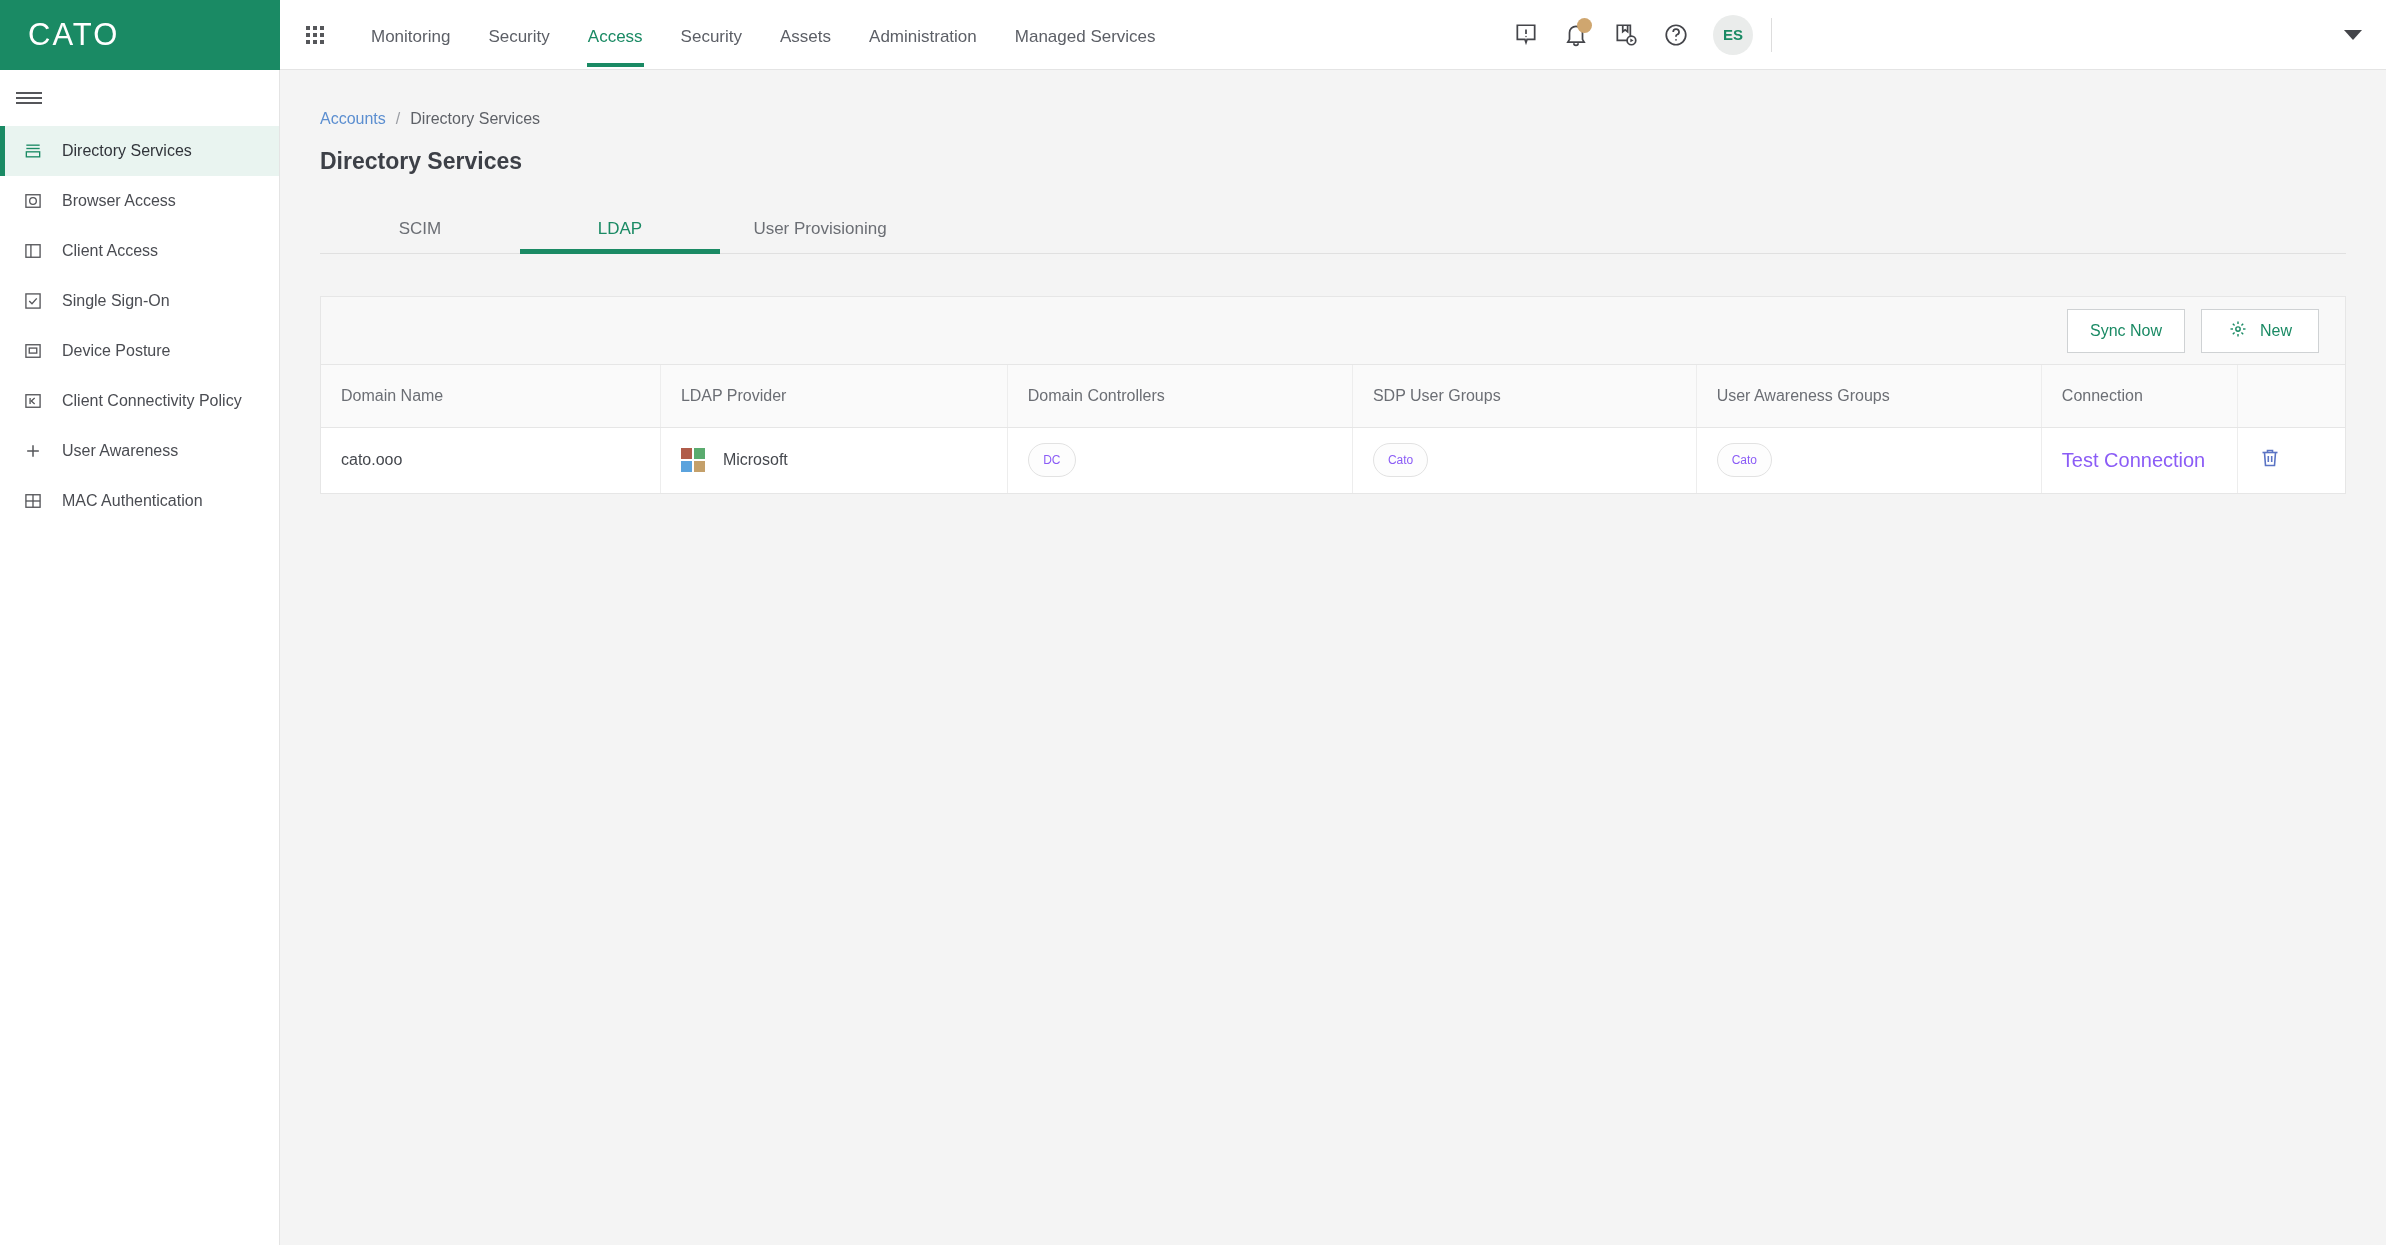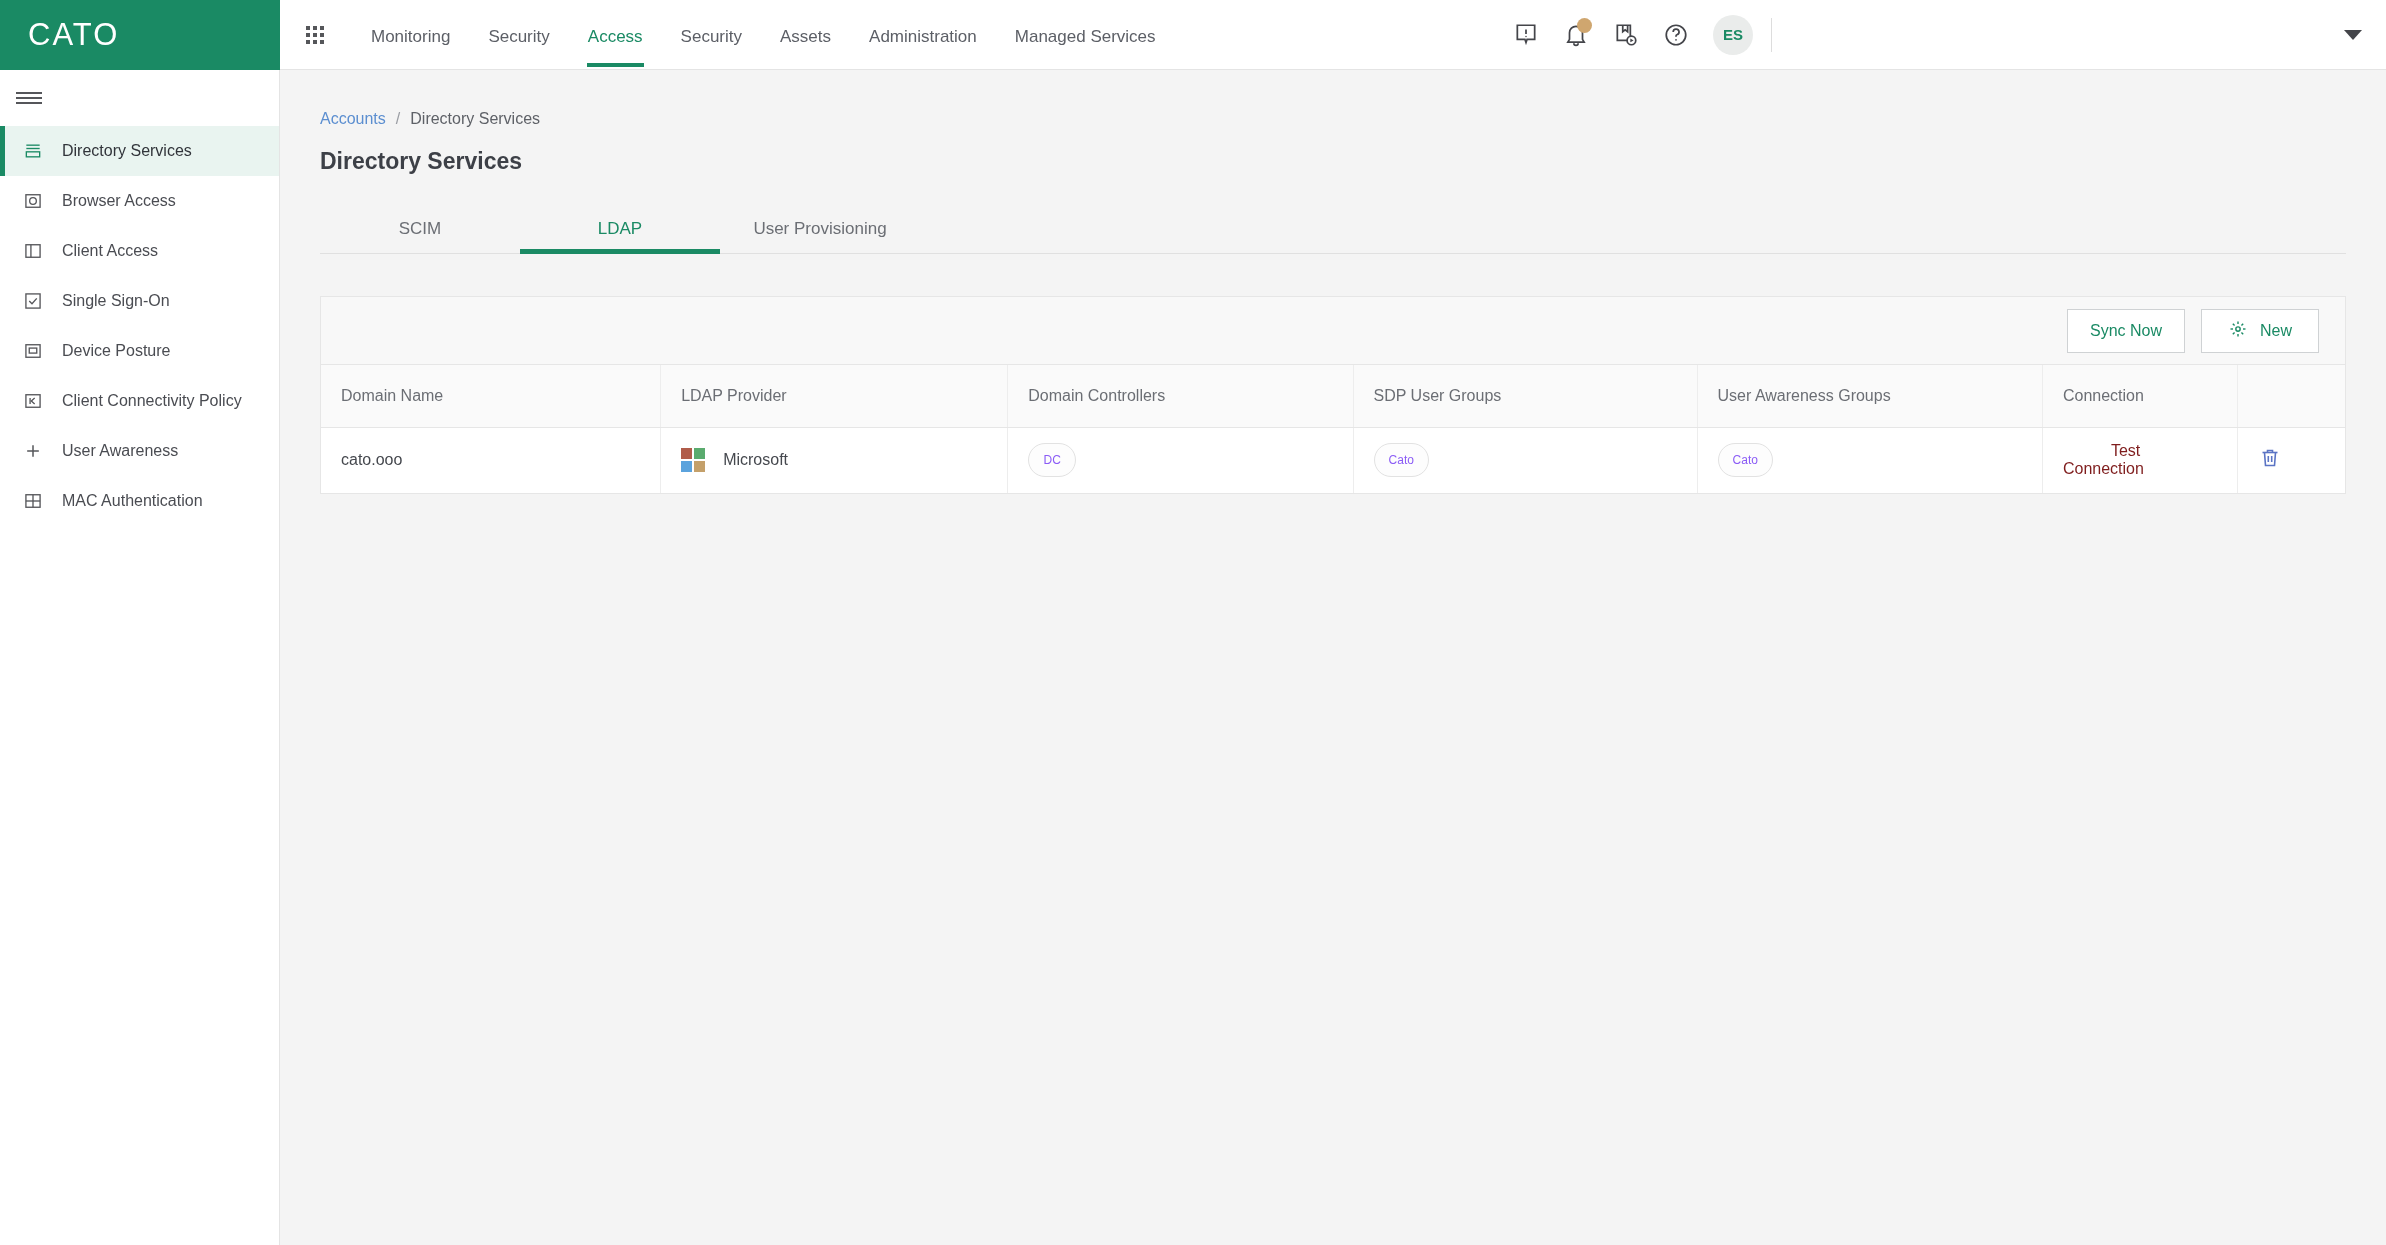--- a/index.html
+++ b/index.html
@@ -207,21 +207,21 @@
   }
   .ms-logo i { display: block; }
   .provider-cell { display: flex; align-items: center; }
   .chip {
     display: inline-flex; align-items: center; justify-content: center;
     min-width: 48px; height: 34px; padding: 0 14px;
     border: 1px solid #e2e2e2; border-radius: 17px;
     background: #fdfdfd; font-size: 12px; color: #8b5cf6;
   }
   .link-blue {
-    color: #7f1d1d; font-size: 16px; cursor: pointer; margin-left: 48px;
+    color: #8b5cf6; font-size: 20px; cursor: pointer;
   }
   .trash { cursor: pointer; display: inline-block; }
 </style>
 </head>
 <body>
 
 <div class="topbar">
   <div class="brand">
     <span class="brand-text">CATO</span>
   </div>

